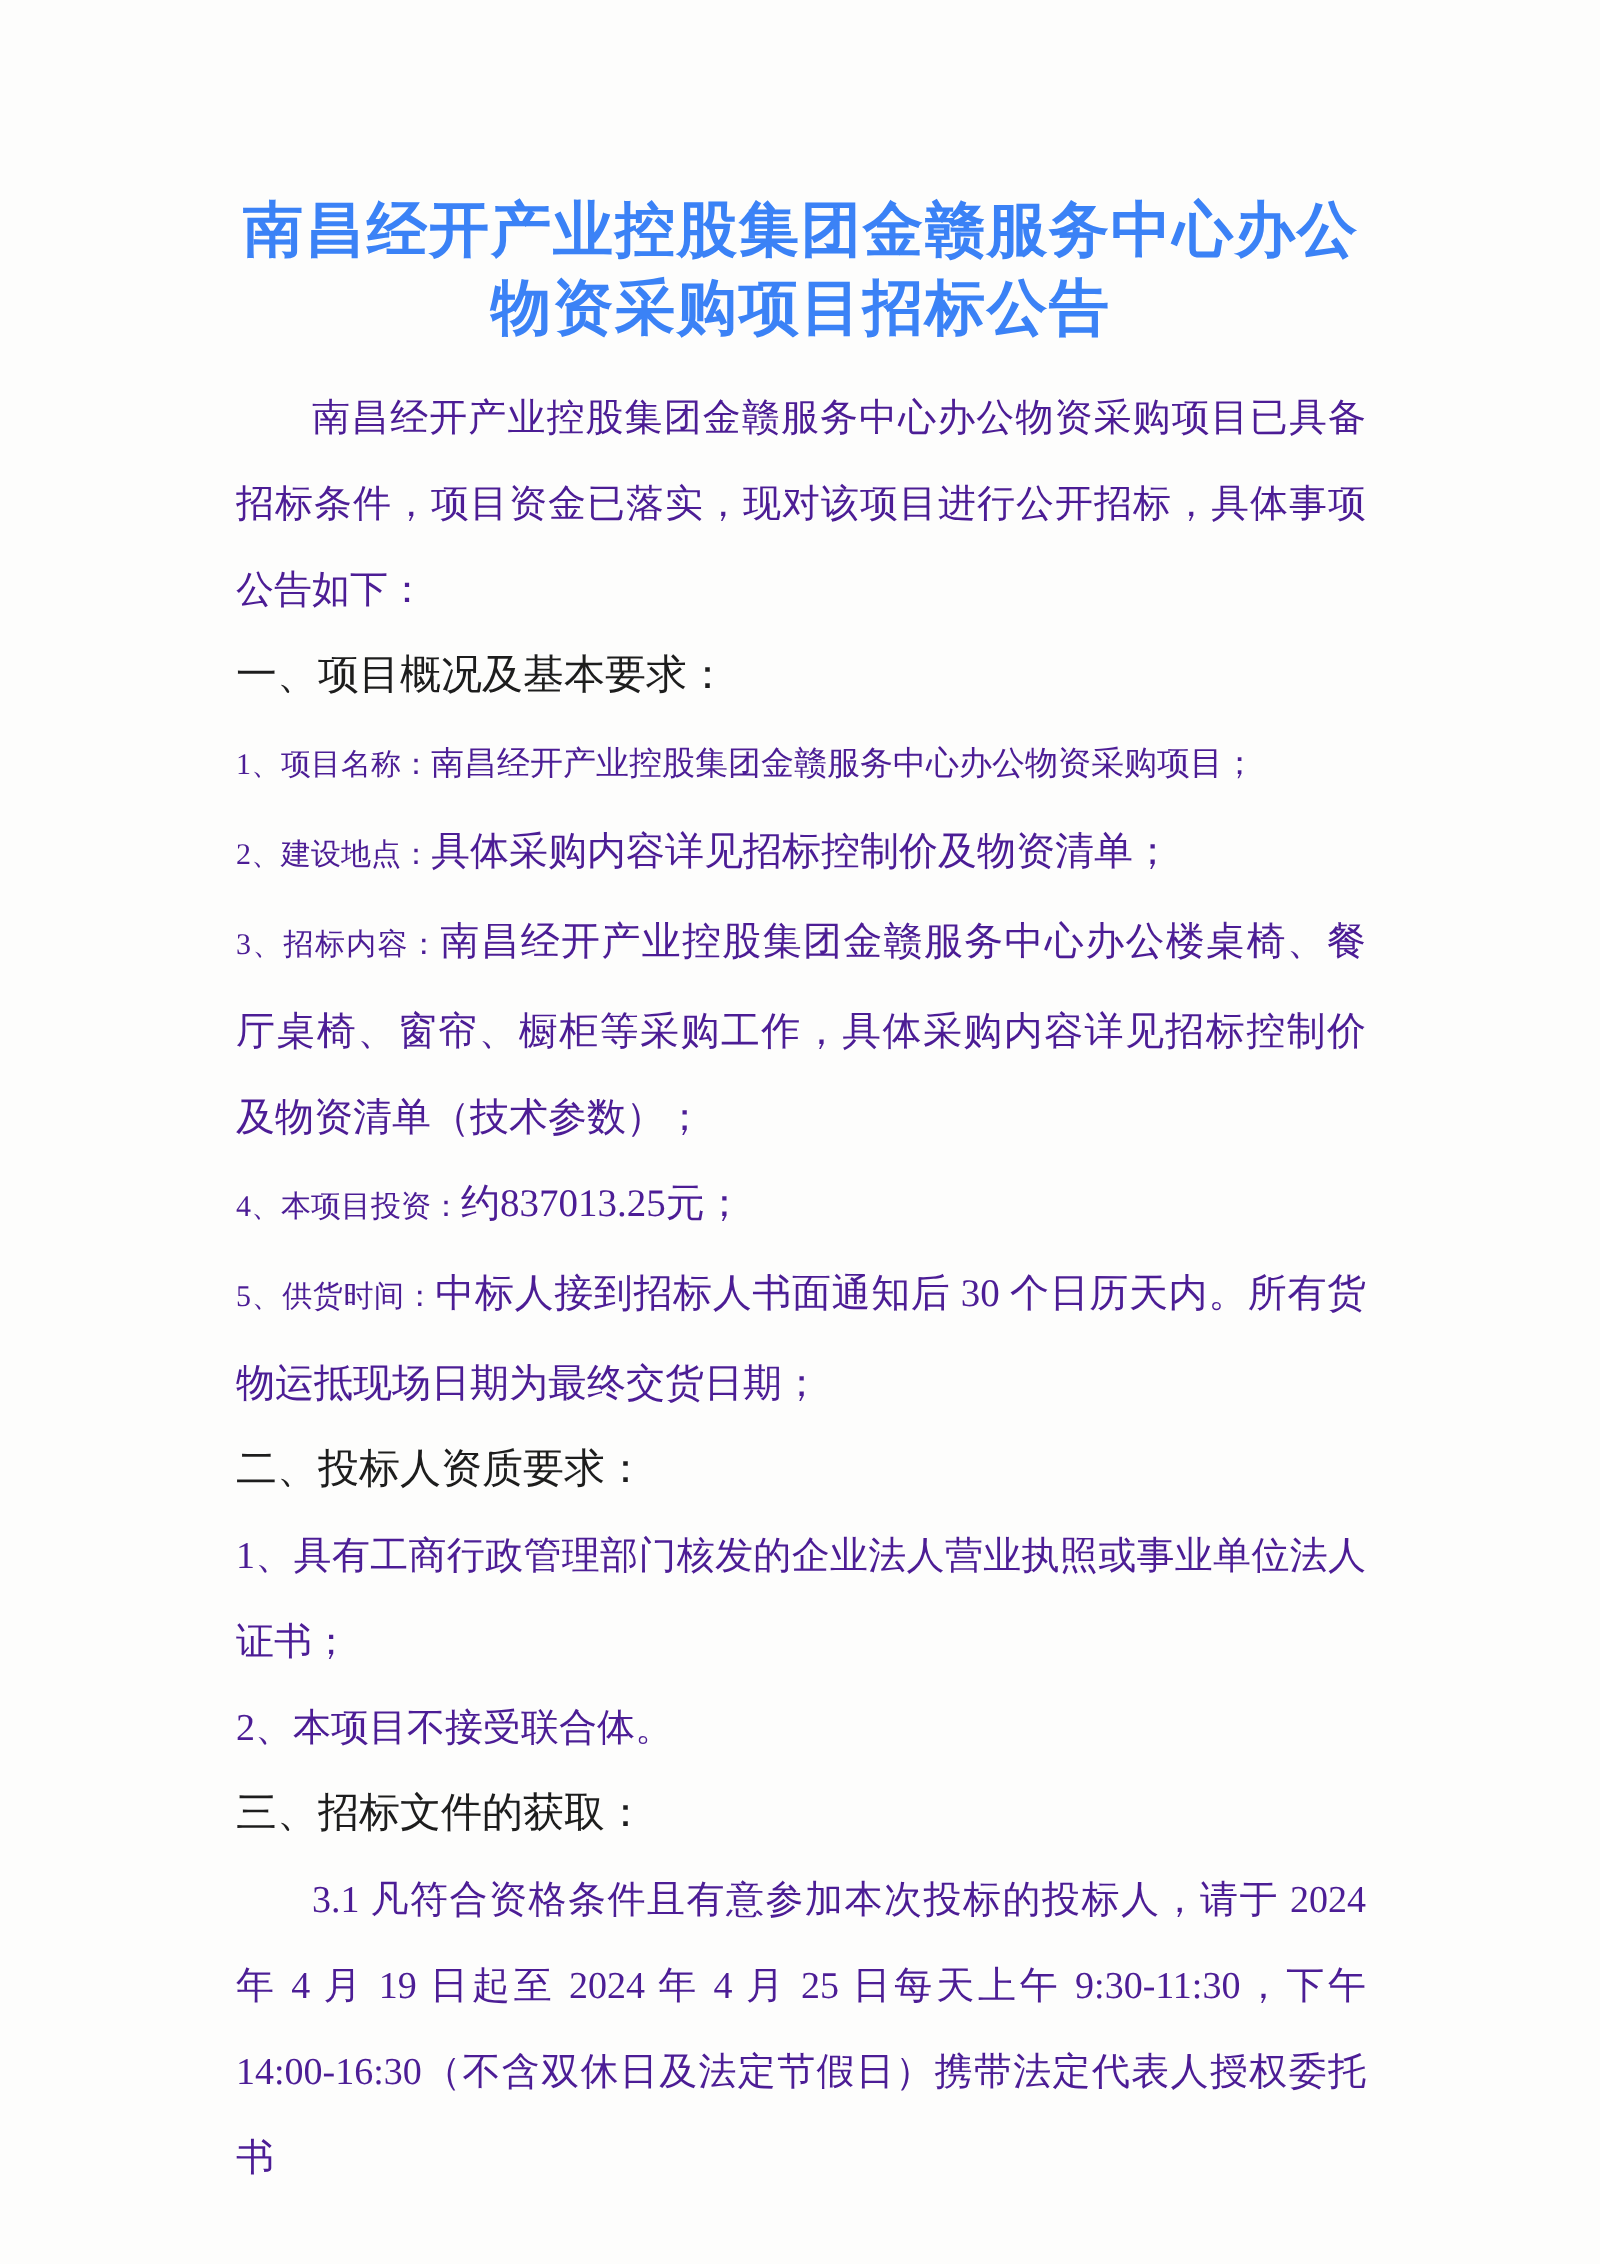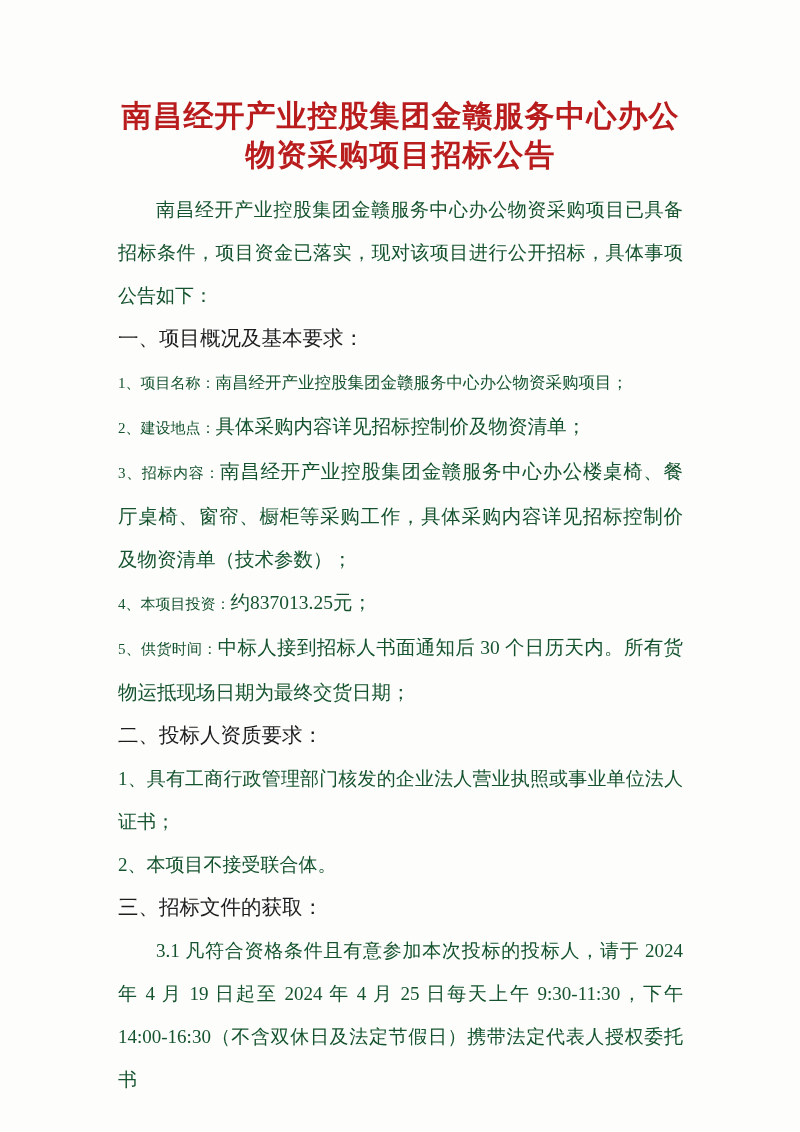--- a/index.html
+++ b/index.html
@@ -19,28 +19,28 @@
     background: #fdfdfc;
     overflow: hidden;
   }
   .title {
     text-align: center;
     font-weight: bold;
     font-size: 30px;
     line-height: 39px;
     letter-spacing: 1px;
     margin: 0 0 14px 0;
-    color: #b91c1c;
+    color: #3b82f6;
   }
   .body, .heading, .item {
     margin: 0;
     font-size: 19px;
     line-height: 43px;
     text-align: justify;
-    color: #14532d;
+    color: #4c1d95;
   }
   .indent { text-indent: 38px; }
   .heading {
     font-weight: normal;
     font-size: 20.5px;
     color: #1d1d1d;
   }
   .item .label { font-size: 15px; }
   .item .value { font-size: 19.5px; }
   .item .value.small { font-size: 16.5px; }

